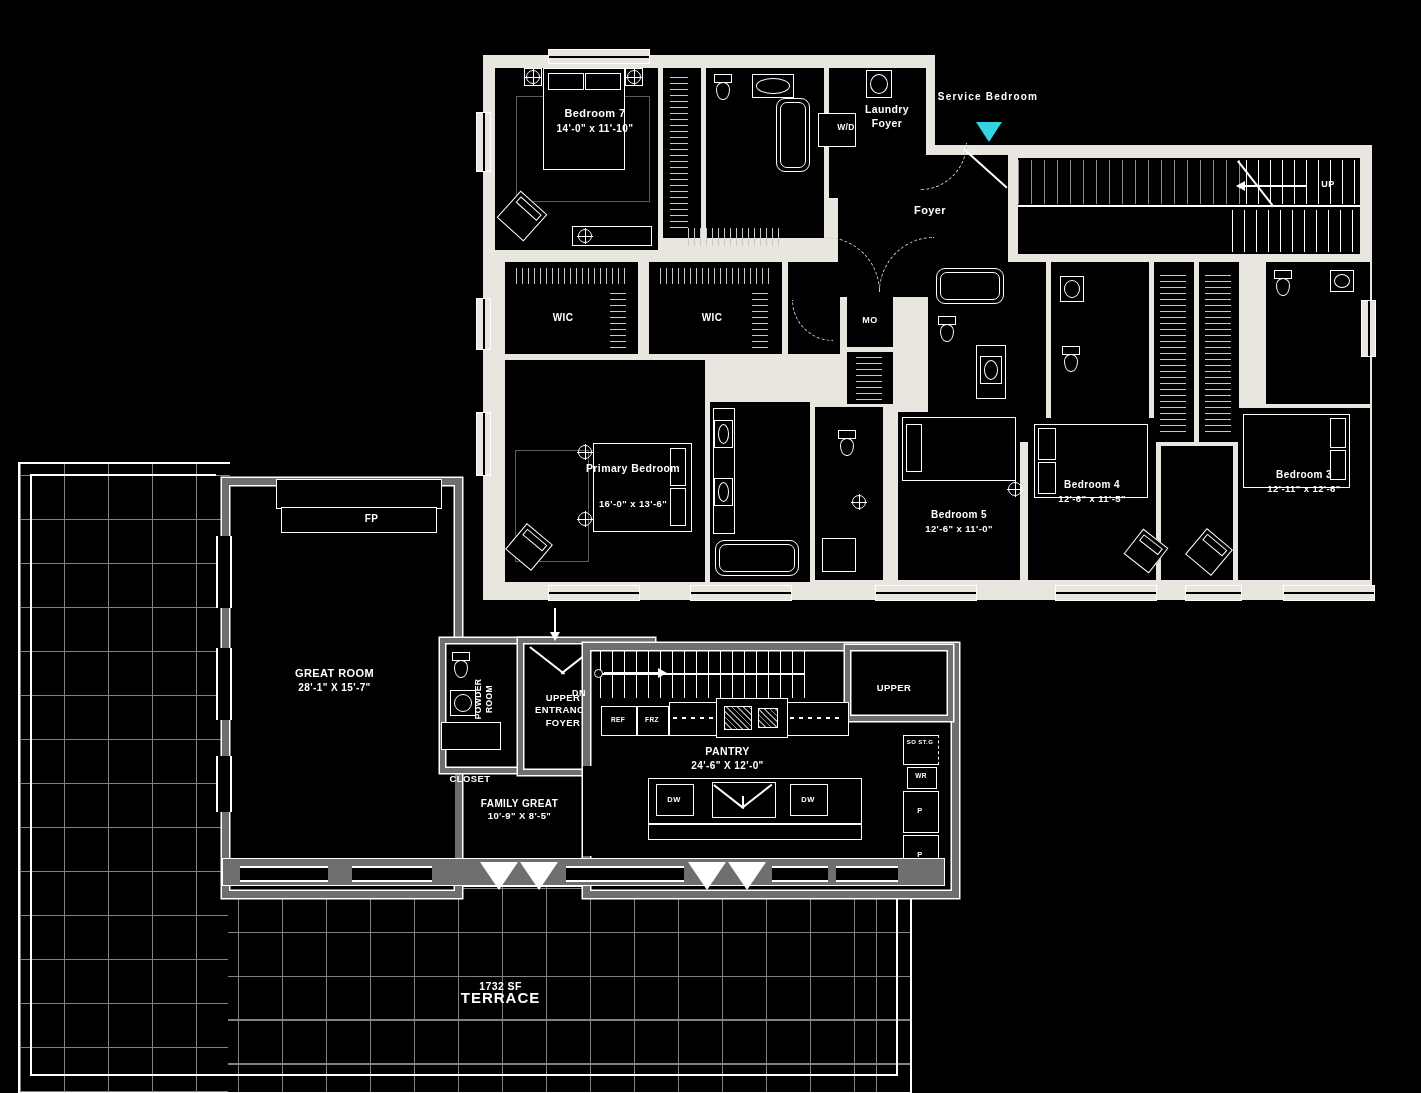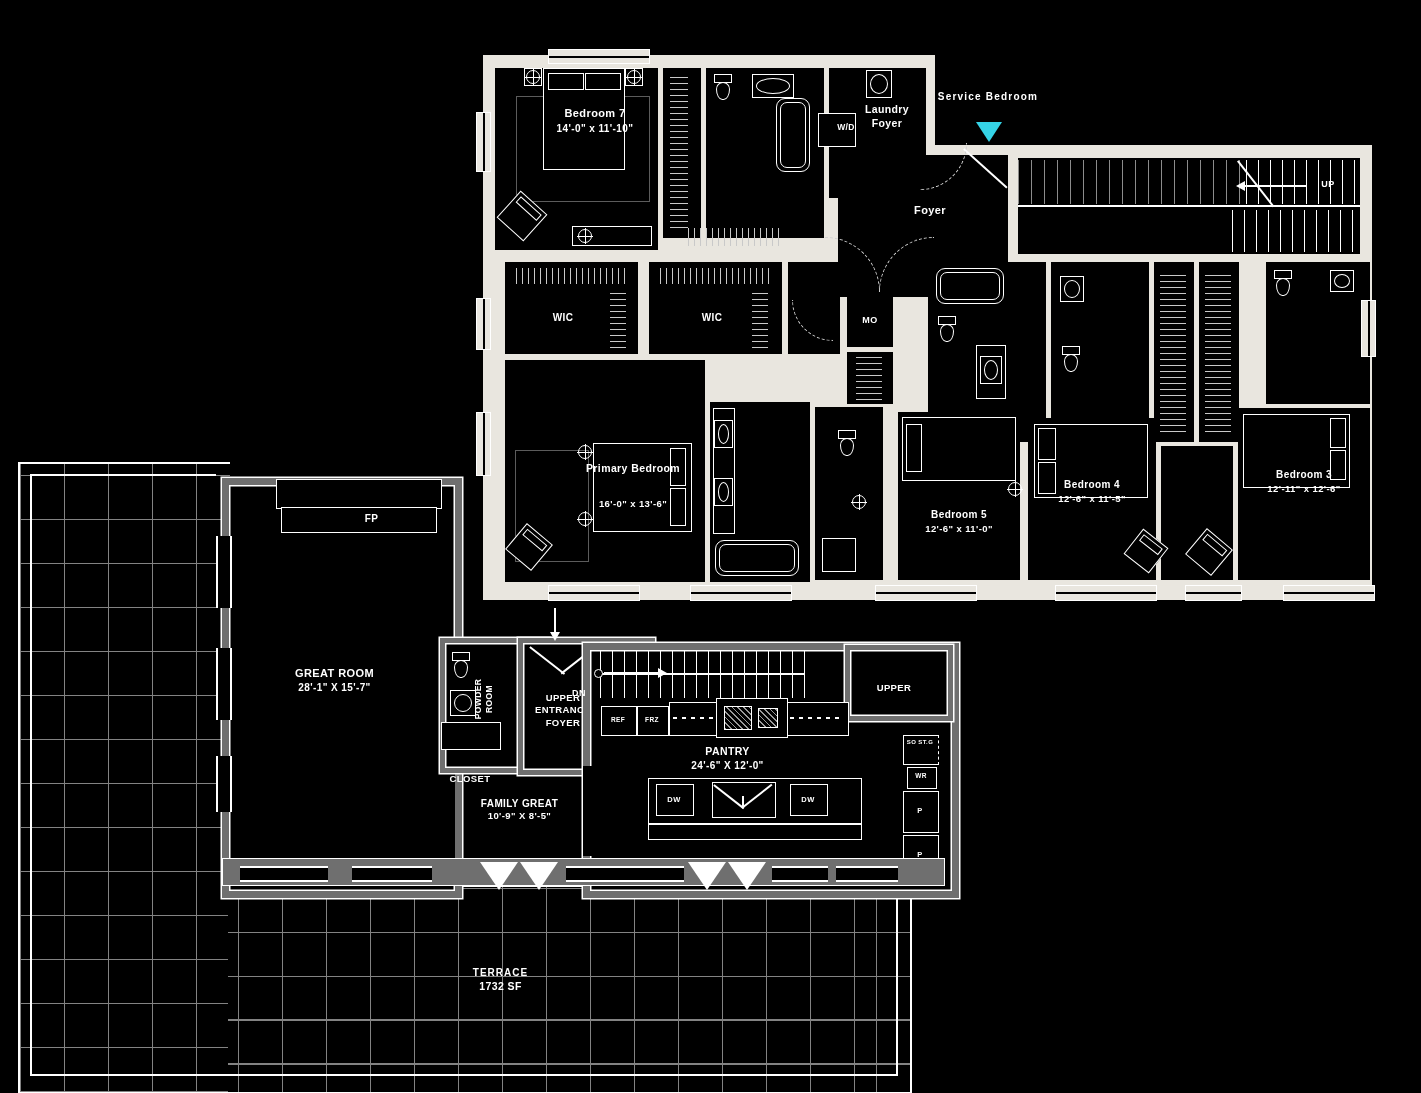--- a/index.html
+++ b/index.html
@@ -289,17 +289,17 @@
     <div class="tri-door" style="left:520px;top:862px;"></div>
     <div class="tri-door" style="left:688px;top:862px;"></div>
     <div class="tri-door" style="left:728px;top:862px;"></div>
 
     <div class="lbl" style="left:262px;top:666px;width:145px;font-size:11px;">GREAT ROOM</div>
     <div class="lbl" style="left:262px;top:681px;width:145px;font-size:10px;">28'-1" X 15'-7"</div>
     <div class="lbl" style="left:655px;top:745px;width:145px;font-size:10.5px;">PANTRY</div>
     <div class="lbl" style="left:655px;top:759px;width:145px;font-size:10px;">24'-6" X 12'-0"</div>
     <div class="lbl" style="left:452px;top:797px;width:135px;font-size:10px;">FAMILY GREAT</div>
     <div class="lbl" style="left:452px;top:810px;width:135px;font-size:9.5px;">10'-9" X 8'-5"</div>
-    <div class="lbl" style="left:438px;top:966px;width:125px;font-size:10px;letter-spacing:1px;">TERRACE</div>
+    <div class="lbl" style="left:438px;top:988px;width:125px;font-size:15px;letter-spacing:1px;">TERRACE</div>
     <div class="lbl" style="left:438px;top:980px;width:125px;font-size:10.5px;">1732 SF</div>
   </div>
 
 </div>
 
 </body></html>

